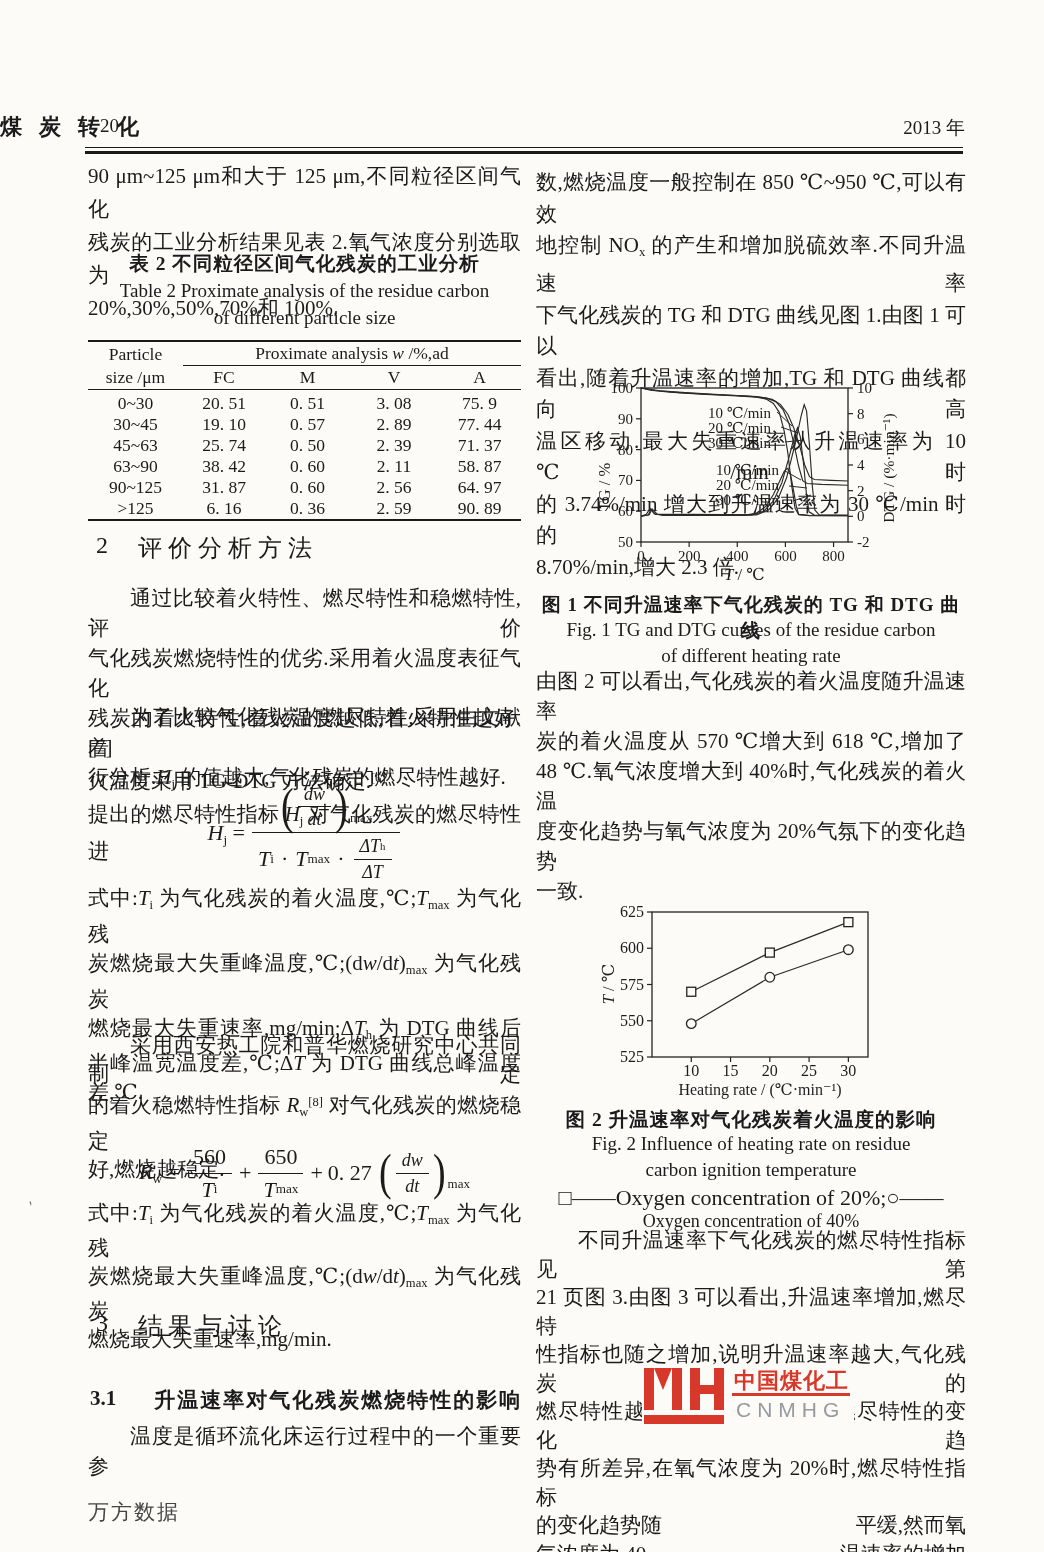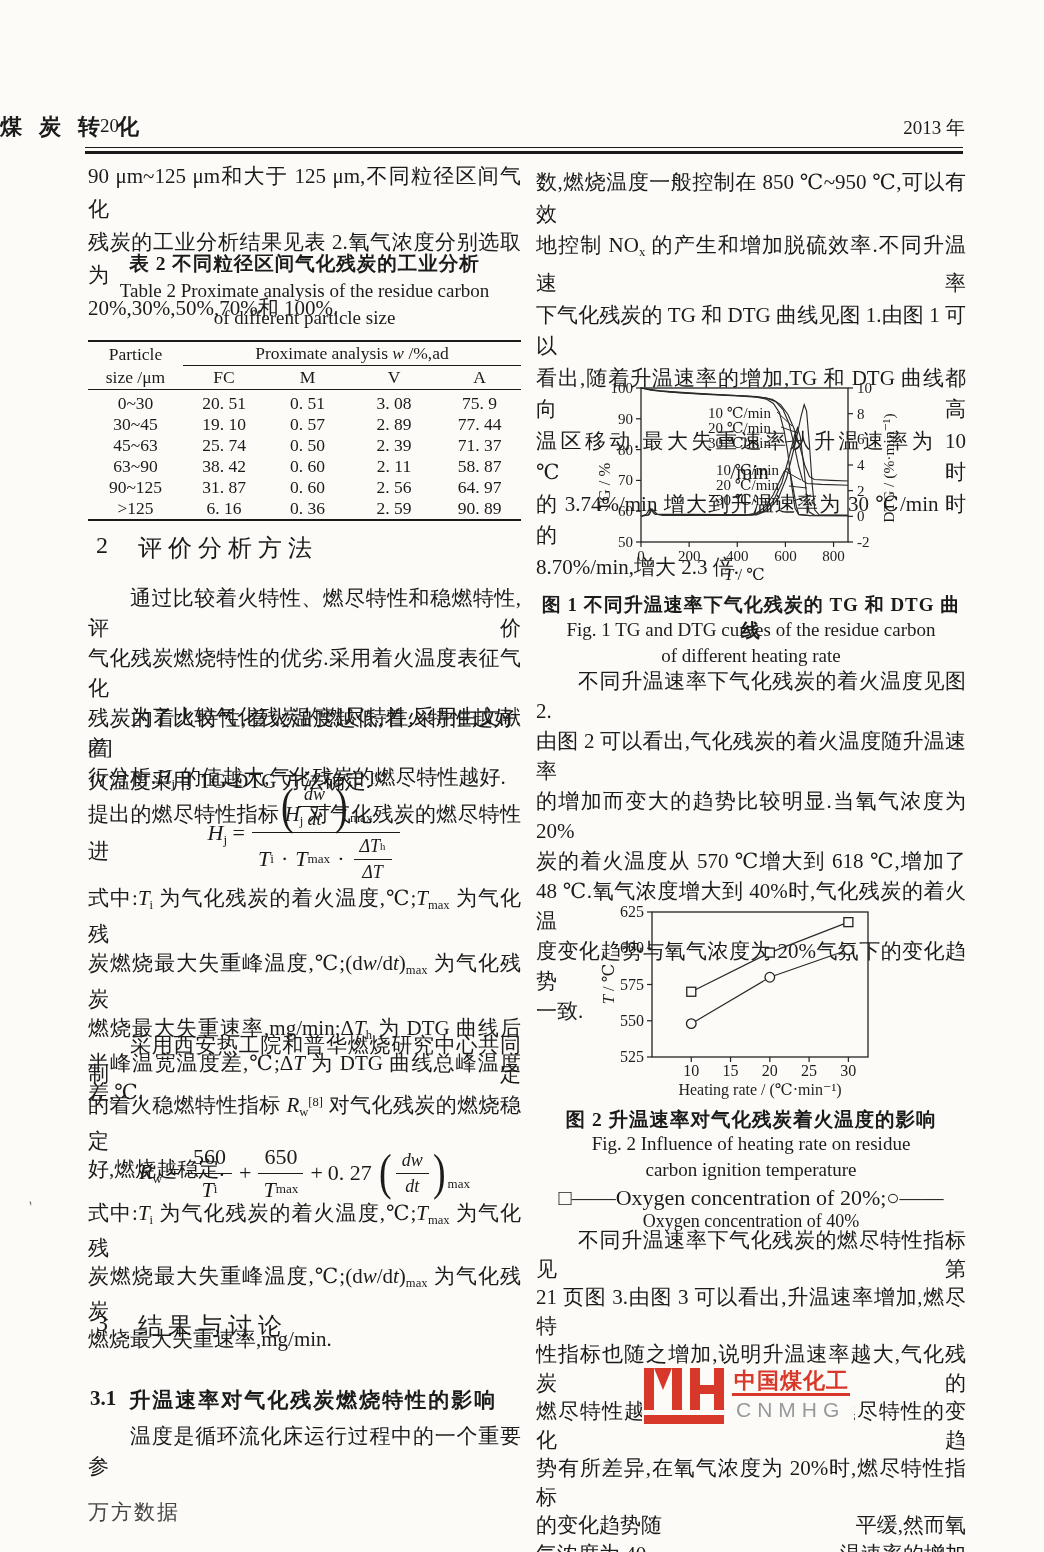--- a/index.html
+++ b/index.html
@@ -15,21 +15,21 @@
   .tline.tlast{text-align-last:left}
   .tline.ind{text-indent:2em}
   .tsplit{display:flex;justify-content:space-between;text-align:left}
   sub{font-size:60%;vertical-align:-0.3em}
   sup{font-size:60%;vertical-align:0.5em}
   .cap{position:absolute;text-align:center}
   .capzh{font-weight:700;font-size:19.5px;letter-spacing:1px}
   .capen{font-size:19px}
   .h2x{position:absolute;font-size:24px;display:flex;gap:30px}
   .h2x .t{letter-spacing:6px}
-  .h31x{position:absolute;font-size:21px;font-weight:700;display:flex;gap:13px}
+  .h31x{position:absolute;font-size:21px;font-weight:700;display:flex;gap:38px}
   .h31x .t{letter-spacing:2px}
   
   .ptable{position:absolute;left:88px;top:340px;width:433px;border-collapse:collapse;
           font-size:17.5px;border-top:2.3px solid #1a1a1a;border-bottom:2.3px solid #1a1a1a}
   .ptable th{font-weight:normal}
   .ptable th,.ptable td{text-align:center;line-height:21px;padding:0}
   .ptable thead th{line-height:23px}
   .ptable .ghead{border-bottom:1.3px solid #1a1a1a}
   .ptable .hrow th{border-bottom:1.3px solid #1a1a1a}
   .ptable .stub{border-bottom:1.3px solid #1a1a1a}
@@ -342,23 +342,21 @@
           <line x1="189" y1="62" x2="208" y2="60" stroke="#2a2a2a" stroke-width="1"></line>
           <text x="120" y="125" font-size="15">30 ℃/min</text>
           <line x1="197" y1="121" x2="215" y2="115" stroke="#2a2a2a" stroke-width="1"></line>
         </g>
       </svg></div>
   <div class="cap capzh" style="left:536px;top:592px;width:430px;font-size:19px">图 1  不同升温速率下气化残炭的 TG 和 DTG 曲线</div>
   <div class="cap capen" style="left:536px;top:619px;width:430px">Fig. 1  TG and DTG curves of the residue carbon</div>
   <div class="cap capen" style="left:536px;top:645px;width:430px">of different heating rate</div>
 
   <div class="para" style="left:536px;top:666px;width:430px;line-height:30px">
-      <div class="tline ind">不同升温速率下气化残炭的着火温度见图 2.</div>
       <div class="tline">由图 2 可以看出,气化残炭的着火温度随升温速率</div>
-      <div class="tline">的增加而变大的趋势比较明显.当氧气浓度为 20%</div>
       <div class="tline">炭的着火温度从 570 ℃增大到 618 ℃,增加了</div>
       <div class="tline">48 ℃.氧气浓度增大到 40%时,气化残炭的着火温</div>
       <div class="tline">度变化趋势与氧气浓度为 20%气氛下的变化趋势</div>
       <div class="tline tlast">一致.</div>
     </div>
 
   <div class="fig" id="fig2-mount" style="left:596px;top:900px;width:380px;height:200px"><svg viewBox="0 0 380 200" width="380" height="200">
         <rect x="56" y="12" width="216" height="145" fill="none" stroke="#222" stroke-width="1.3"></rect>
         <g>
           <line x1="95.27272727272728" y1="157" x2="95.27272727272728" y2="162" stroke="#222" stroke-width="1.2"></line>

